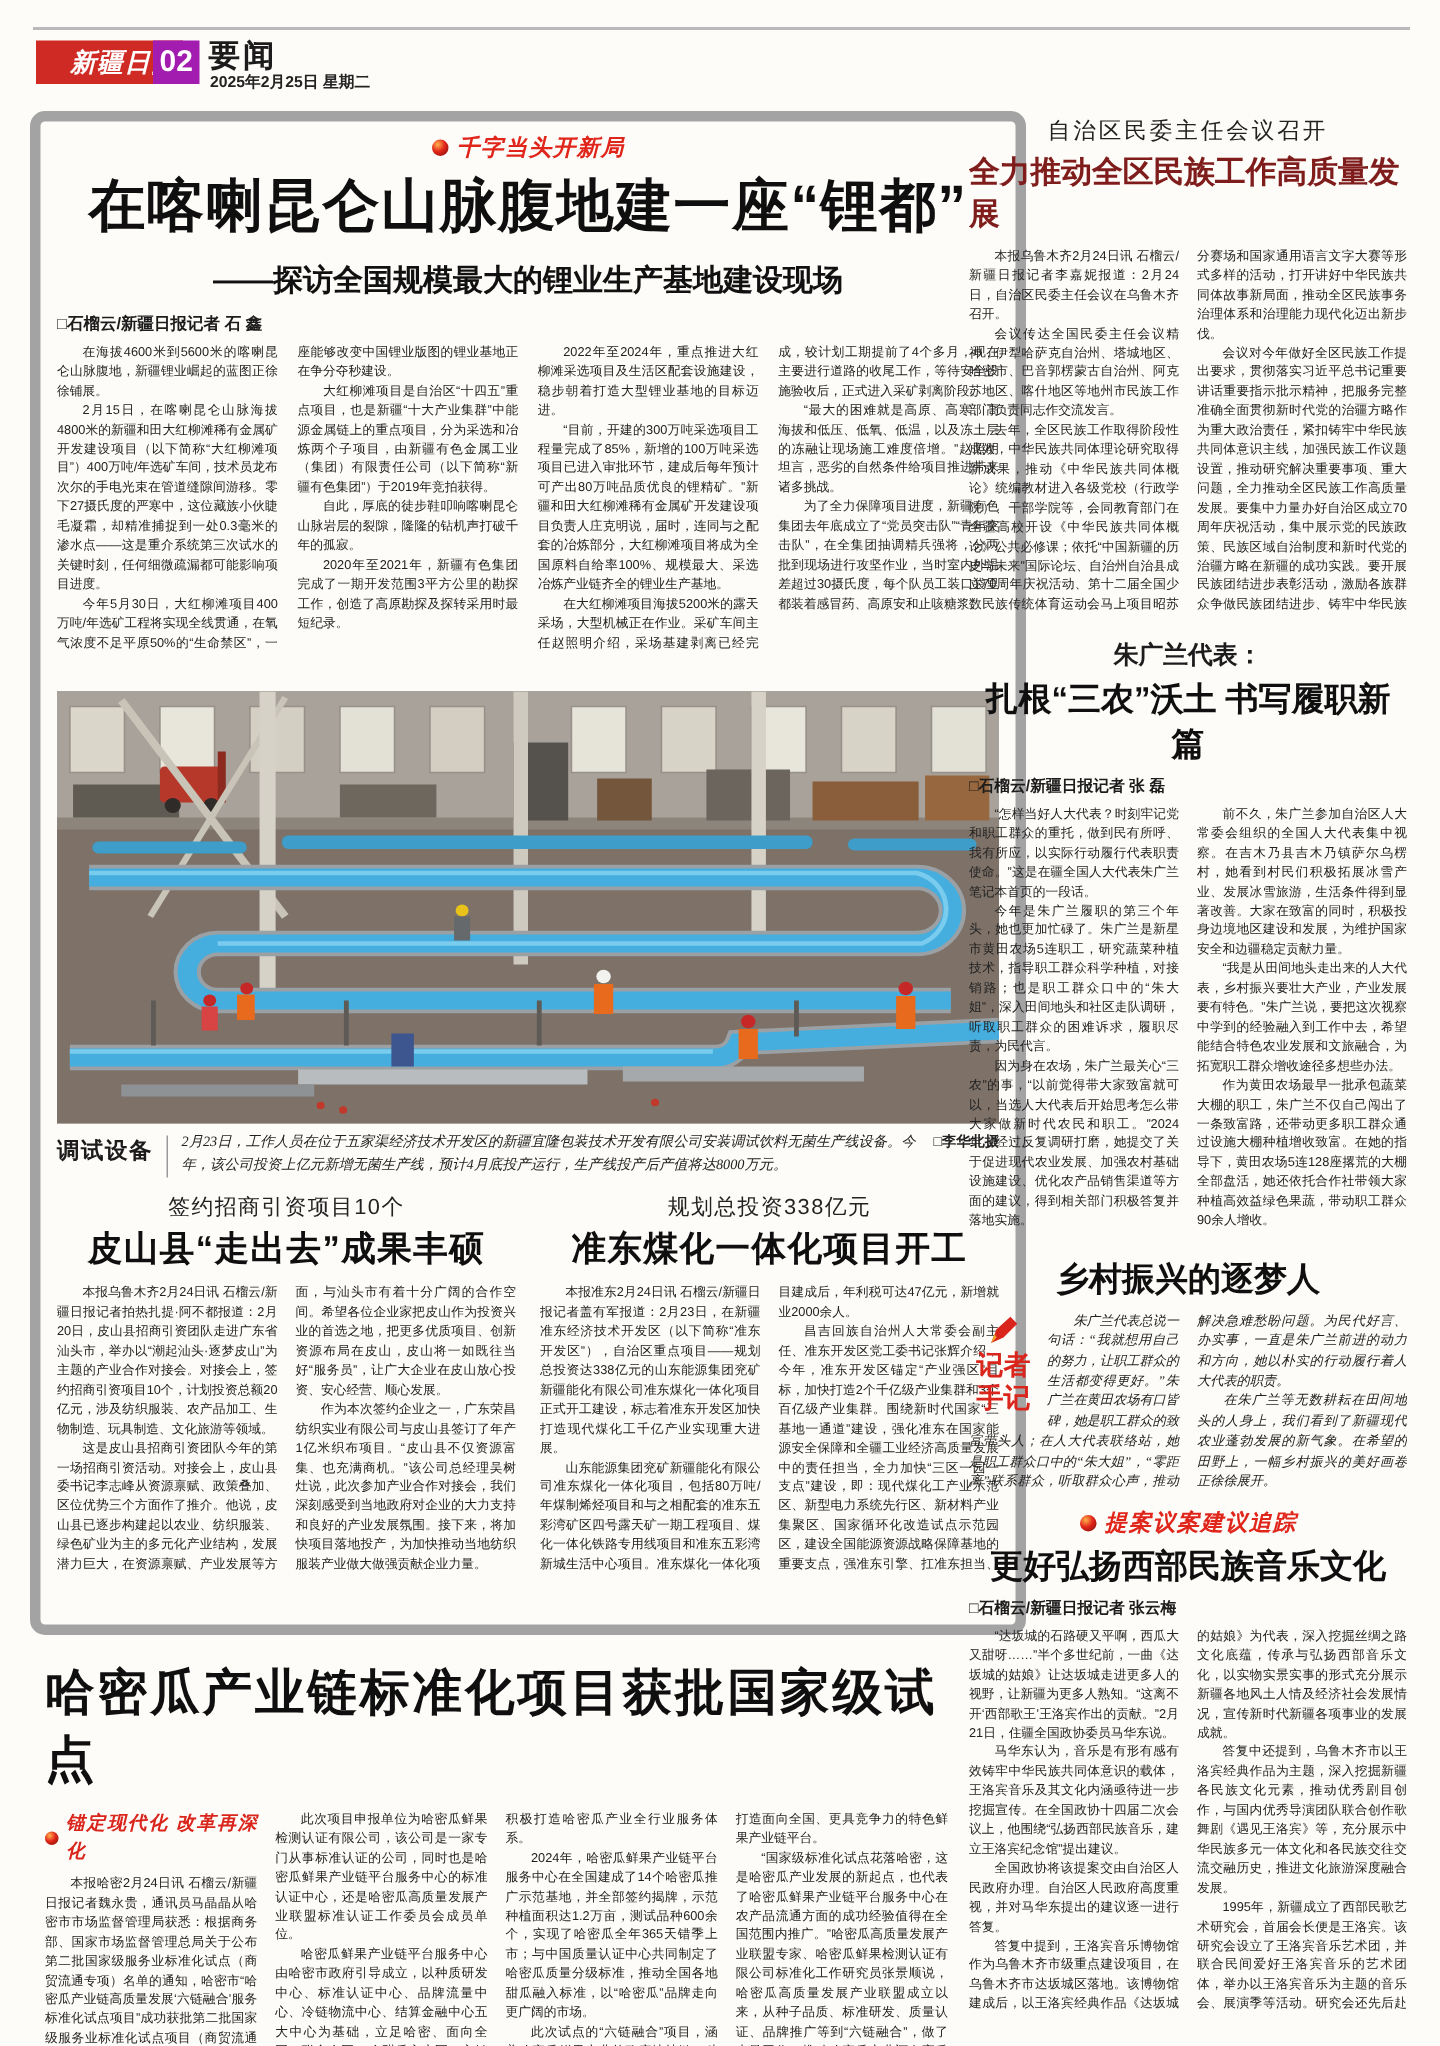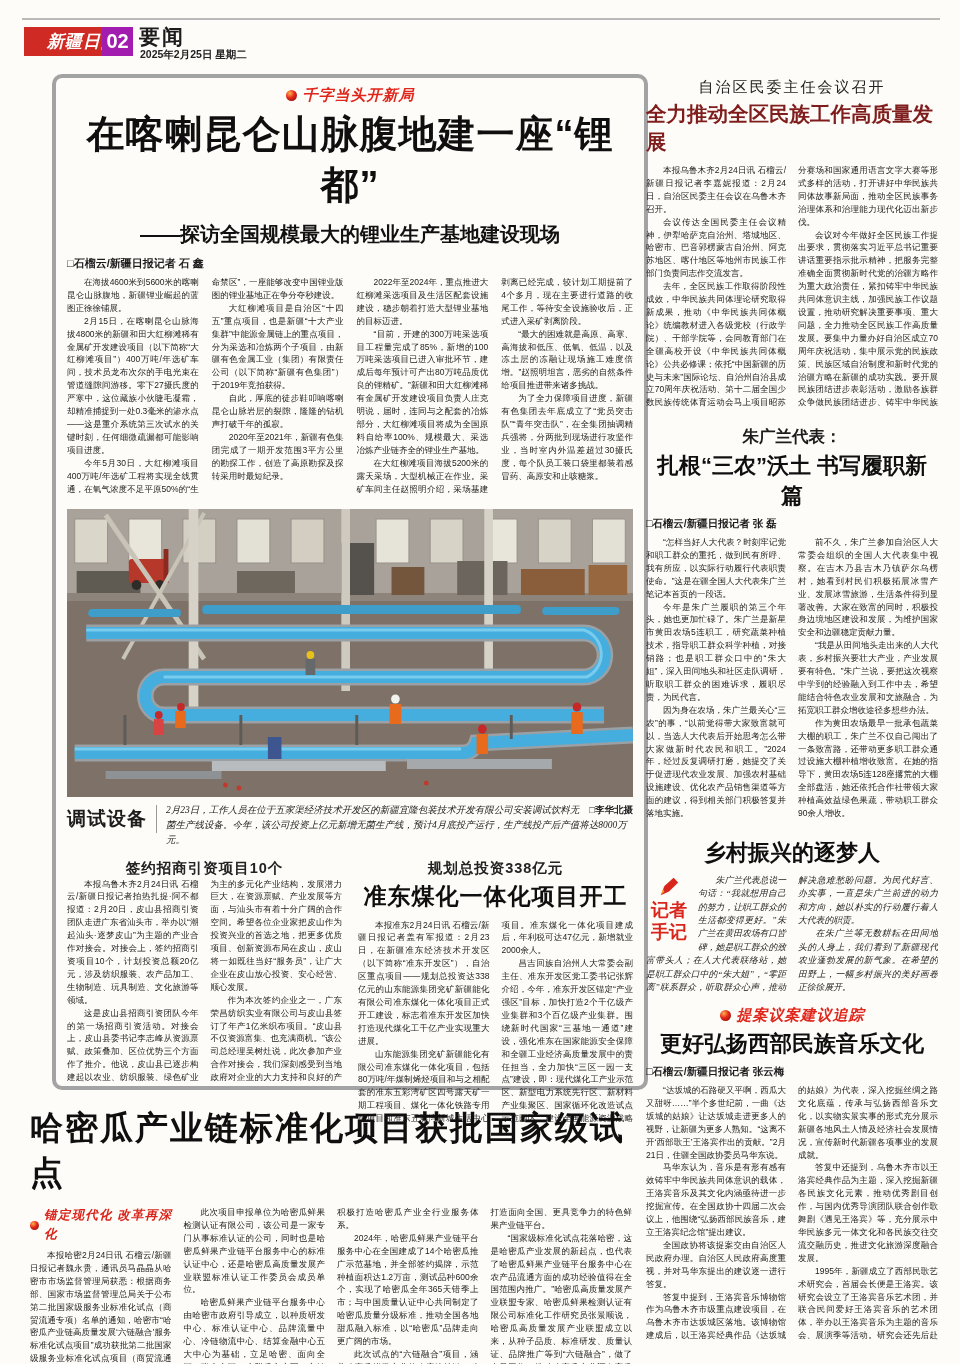--- a/index.html
+++ b/index.html
@@ -10,46 +10,46 @@
   .topline{position:absolute;left:22px;top:18px;width:918px;height:2px;background:#b9b9b9;}
   .logo{position:absolute;left:24px;top:27px;width:78px;height:29px;background:#cf2a23;color:#fff;
         font-family:"Liberation Serif",serif;font-weight:bold;font-style:italic;font-size:17px;
         line-height:29px;text-align:center;letter-spacing:1px;padding-left:20px;}
   .pagenum{position:absolute;left:102px;top:27px;width:31px;height:29px;background:#a21caf;color:#fff;
         font-size:20px;font-weight:bold;line-height:29px;text-align:center;}
   .sectionname{position:absolute;left:139px;top:23px;font-size:21px;font-weight:900;letter-spacing:2px;}
   .pubdate{position:absolute;left:140px;top:48px;font-size:10.5px;color:#222;font-weight:bold;}
 
   
-  .left-main{position:absolute;left:20px;top:74px;width:596px;height:1016px;box-sizing:border-box;
-        border:4px solid #a3a3a3;border-radius:10px;padding:6px 11px;margin-left:32px;}
+  .left-main{position:absolute;left:20px;top:74px;width:664px;height:1016px;box-sizing:border-box;
+        border:7px solid #a3a3a3;border-radius:10px;padding:6px 11px;}
   .badge-row{display:flex;justify-content:center;align-items:center;gap:6px;margin-top:2px;}
   .dot{width:11px;height:11px;border-radius:50%;flex:0 0 auto;
         background:radial-gradient(circle at 35% 30%,#ffb24d 0%,#e2261a 45%,#7a0d08 100%);}
   .dot.small{width:9px;height:9px;}
   .badge-text{color:#e0251b;font-weight:800;font-style:italic;font-size:15px;letter-spacing:1px;}
   h1.lead-head{margin:4px 0 0;font-size:38px;font-weight:900;text-align:center;letter-spacing:1px;color:#0f0f0f;}
   .lead-sub{font-size:20px;font-weight:700;text-align:center;margin:10px 0 8px;color:#111;}
   .byline{font-size:11px;font-weight:700;margin:2px 0 5px;}
   .cols{text-align:justify;overflow:hidden;font-size:8.5px;line-height:1.52;color:#222;}
   .cols p{margin:0;text-indent:2em;}
   .lead-body{height:228px;column-count:4;column-gap:13px;}
 
   .photo{margin-top:5px;height:288px;background:#7d7168;}
   .photo svg{display:block;width:100%;height:100%;}
 
   .caption-row{display:flex;gap:9px;margin-top:6px;align-items:flex-start;}
-  .cap-label{font-size:19px;font-weight:900;white-space:nowrap;padding-top:3px;letter-spacing:1px;}
+  .cap-label{font-size:15px;font-weight:900;white-space:nowrap;padding-top:3px;letter-spacing:1px;}
   .cap-rule{width:1px;height:28px;background:#999;flex:0 0 auto;margin-top:2px;}
   .cap-text{flex:1;font-family:"Liberation Serif",serif;font-style:italic;font-size:9.5px;line-height:1.6;color:#222;}
   .credit{float:right;font-weight:bold;margin-left:10px;font-style:normal;}
 
   .mid-row{display:flex;gap:16px;margin-top:10px;}
   .mid-article{width:calc(50% - 8px);}
-  .kicker{font-size:14.5px;text-align:center;letter-spacing:1px;color:#222;font-weight:bold;}
+  .kicker{font-size:14.5px;text-align:center;letter-spacing:1px;color:#222;}
   h2.mid-head{margin:3px 0 7px;font-size:23px;font-weight:900;text-align:center;letter-spacing:1px;color:#0f0f0f;}
   .mid-body{height:214px;column-count:2;column-gap:12px;}
 
   
   .bottom-article{position:absolute;left:30px;top:1106px;width:602px;}
   h1.bottom-head{margin:0;font-size:33px;font-weight:900;letter-spacing:2px;color:#0f0f0f;}
   .bottom-body{margin-top:10px;height:206px;column-count:4;column-gap:12px;}
   .kicker-badge{display:flex;align-items:center;gap:5px;margin-bottom:5px;
         color:#d9251c;font-weight:800;font-style:italic;font-size:12.5px;letter-spacing:0.5px;}
 
@@ -188,20 +188,21 @@
       <div class="cap-rule"></div>
       <div class="cap-text">
         <span class="credit">□李华北摄</span>
         <span>2月23日，工作人员在位于五家渠经济技术开发区的新疆宜隆包装技术开发有限公司安装调试饮料无菌生产线设备。今年，该公司投资上亿元新增无菌生产线，预计4月底投产运行，生产线投产后产值将达8000万元。</span>
       </div>
     </div>
 
     <div class="mid-row">
       <div class="mid-article">
         <div class="kicker">签约招商引资项目10个</div>
+        <h2 class="mid-head">皮山县“走出去”成果丰硕</h2>
         <div class="cols mid-body">
             <p>本报乌鲁木齐2月24日讯 石榴云/新疆日报记者拍热扎提·阿不都报道：2月20日，皮山县招商引资团队走进广东省汕头市，举办以“潮起汕头·逐梦皮山”为主题的产业合作对接会。对接会上，签约招商引资项目10个，计划投资总额20亿元，涉及纺织服装、农产品加工、生物制造、玩具制造、文化旅游等领域。</p>
             <p>这是皮山县招商引资团队今年的第一场招商引资活动。对接会上，皮山县委书记李志峰从资源禀赋、政策叠加、区位优势三个方面作了推介。他说，皮山县已逐步构建起以农业、纺织服装、绿色矿业为主的多元化产业结构，发展潜力巨大，在资源禀赋、产业发展等方面，与汕头市有着十分广阔的合作空间。希望各位企业家把皮山作为投资兴业的首选之地，把更多优质项目、创新资源布局在皮山，皮山将一如既往当好“服务员”，让广大企业在皮山放心投资、安心经营、顺心发展。</p>
             <p>作为本次签约企业之一，广东荣昌纺织实业有限公司与皮山县签订了年产1亿米织布项目。“皮山县不仅资源富集、也充满商机。”该公司总经理吴树灶说，此次参加产业合作对接会，我们深刻感受到当地政府对企业的大力支持和良好的产业发展氛围。接下来，将加快项目落地投产，为加快推动当地纺织服装产业做大做强贡献企业力量。</p>
           </div>
       </div>
       <div class="mid-article">
         <div class="kicker">规划总投资338亿元</div>
         <h2 class="mid-head">准东煤化一体化项目开工</h2>
         <div class="cols mid-body">

